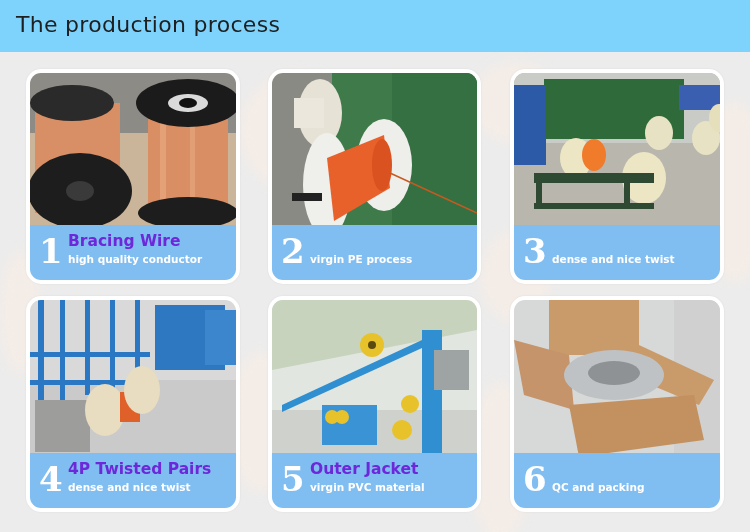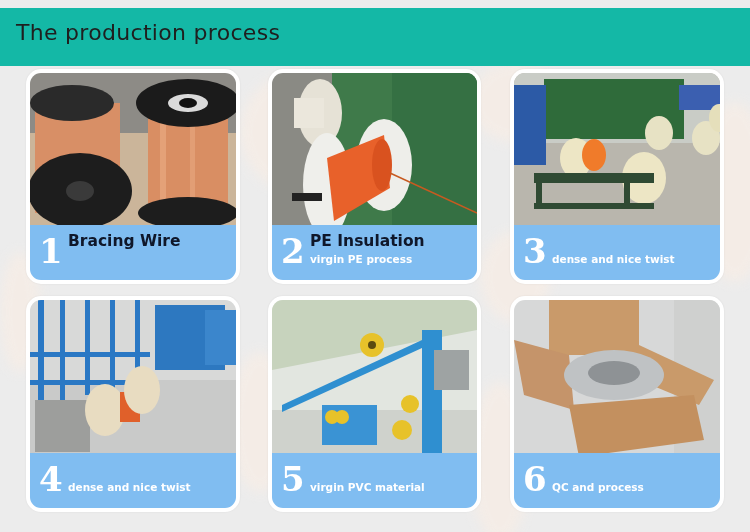--- a/index.html
+++ b/index.html
@@ -1,28 +1,28 @@
 <!DOCTYPE html>
 <html><head>
 <meta charset="utf-8">
 <style>
   html,body{margin:0;padding:0;}
   body{width:750px;height:532px;overflow:hidden;position:relative;
     background:#ececec;font-family:"DejaVu Sans","Liberation Sans",sans-serif;}
   .bg-map{position:absolute;left:0;top:52px;width:750px;height:480px;overflow:hidden;}
   .blob{position:absolute;border-radius:50%;background:#f6ede6;opacity:.85;filter:blur(6px);}
-  .header{position:absolute;left:0;top:8px;width:750px;height:58px;background:#14b8a6;}
+  .header{position:absolute;left:0;top:0;width:750px;height:52px;background:#7dd3fc;}
   .header h1{margin:0;position:absolute;left:16px;top:12px;font-size:22px;font-weight:normal;
     color:#1f1f1f;letter-spacing:.3px;}
   .card{position:absolute;background:#fff;border-radius:15px;box-shadow:0 0 2px rgba(0,0,0,.08);}
   .card .photo{position:absolute;left:4px;top:4px;right:4px;border-radius:11px 11px 0 0;overflow:hidden;}
   .card .cap{position:absolute;left:4px;right:4px;bottom:4px;background:#80bdf1;border-radius:0 0 11px 11px;}
   .num{position:absolute;left:9px;top:4px;font-family:"DejaVu Serif","Liberation Serif",serif;
     font-weight:bold;font-size:34px;color:#fff;line-height:44px;}
-  .ttl{position:absolute;left:38px;top:7px;font-size:15.5px;font-weight:bold;color:#0f172a;white-space:nowrap;}
+  .ttl{position:absolute;left:38px;top:7px;font-size:15.5px;font-weight:bold;color:#6d28d9;white-space:nowrap;}
   .sub{position:absolute;left:38px;top:28px;font-size:10.5px;font-weight:bold;color:#fff;white-space:nowrap;}
   svg{display:block;}
 </style>
 </head>
 <body>
 
 <div class="bg-map">
   <div class="blob" style="left:240px;top:20px;width:120px;height:120px;"></div>
   <div class="blob" style="left:470px;top:10px;width:90px;height:80px;"></div>
   <div class="blob" style="left:700px;top:50px;width:70px;height:180px;"></div>
@@ -50,20 +50,21 @@
       <rect x="160" y="30" width="5" height="112" fill="#e8a982" opacity=".6"></rect>
       <ellipse cx="158" cy="140" rx="50" ry="16" fill="#1d1d1d"></ellipse>
       <ellipse cx="158" cy="30" rx="52" ry="24" fill="#1b1b1b"></ellipse>
       <ellipse cx="158" cy="30" rx="20" ry="9" fill="#dadada"></ellipse>
       <ellipse cx="158" cy="30" rx="9" ry="5" fill="#111"></ellipse>
     </svg>
   </div>
   <div class="cap" style="height:55px;">
     <span class="num">1</span>
     <span class="ttl">Bracing Wire</span>
+    <span class="sub">high quality conductor</span>
   </div>
 </div>
 
 <div class="card" style="left:268px;top:69px;width:213px;height:215px;">
   <div class="photo" style="height:156px;">
     <svg width="205" height="156" viewBox="0 0 205 156">
       <rect width="205" height="156" fill="#8a8a84"></rect>
       <rect x="60" y="0" width="145" height="156" fill="#3f7a4a"></rect>
       <rect x="120" y="0" width="85" height="156" fill="#357043"></rect>
       <ellipse cx="48" cy="40" rx="22" ry="34" fill="#e6e2d6"></ellipse>
@@ -71,21 +72,20 @@
       <ellipse cx="112" cy="92" rx="28" ry="46" fill="#eeeeea"></ellipse>
       <ellipse cx="55" cy="112" rx="24" ry="52" fill="#efefeb"></ellipse>
       <polygon points="55,85 112,62 118,115 62,148" fill="#e8612a"></polygon>
       <ellipse cx="110" cy="92" rx="10" ry="26" fill="#d9521f"></ellipse>
       <rect x="20" y="120" width="30" height="8" fill="#222"></rect>
       <line x1="118" y1="100" x2="205" y2="140" stroke="#c75a20" stroke-width="1.5"></line>
     </svg>
   </div>
   <div class="cap" style="height:55px;">
     <span class="num">2</span>
-    <span class="ttl">PE Insulation</span>
     <span class="sub">virgin PE process</span>
   </div>
 </div>
 
 <div class="card" style="left:510px;top:69px;width:214px;height:215px;">
   <div class="photo" style="height:156px;">
     <svg width="206" height="156" viewBox="0 0 206 156">
       <rect width="206" height="156" fill="#b9b6ad"></rect>
       <rect width="206" height="70" fill="#c9ccc6"></rect>
       <rect x="30" y="6" width="140" height="60" fill="#2f6b3a"></rect>
@@ -126,20 +126,21 @@
         <rect x="0" y="80" width="110" height="5"></rect>
       </g>
       <rect x="5" y="100" width="55" height="52" fill="#9d9e9c"></rect>
       <ellipse cx="75" cy="110" rx="20" ry="26" fill="#e8dcc1"></ellipse>
       <rect x="90" y="92" width="20" height="30" fill="#e0602a"></rect>
       <ellipse cx="112" cy="90" rx="18" ry="24" fill="#e8dcc1"></ellipse>
     </svg>
   </div>
   <div class="cap" style="height:55px;">
     <span class="num">4</span>
+    <span class="ttl">4P Twisted Pairs</span>
     <span class="sub">dense and nice twist</span>
   </div>
 </div>
 
 <div class="card" style="left:268px;top:296px;width:213px;height:216px;">
   <div class="photo" style="height:157px;">
     <svg width="205" height="157" viewBox="0 0 205 157">
       <rect width="205" height="157" fill="#e2e6e0"></rect>
       <polygon points="0,0 205,0 205,30 0,70" fill="#c7d3bd"></polygon>
       <rect y="110" width="205" height="47" fill="#cfd2cc"></rect>
@@ -150,34 +151,35 @@
       <circle cx="100" cy="45" r="4" fill="#5a4a10"></circle>
       <circle cx="138" cy="104" r="9" fill="#e7c22a"></circle>
       <circle cx="130" cy="130" r="10" fill="#e7c22a"></circle>
       <rect x="50" y="105" width="55" height="40" fill="#3a93d4"></rect>
       <circle cx="60" cy="117" r="7" fill="#e7c22a"></circle>
       <circle cx="70" cy="117" r="7" fill="#e7c22a"></circle>
     </svg>
   </div>
   <div class="cap" style="height:55px;">
     <span class="num">5</span>
+    <span class="ttl">Outer Jacket</span>
     <span class="sub">virgin PVC material</span>
   </div>
 </div>
 
 <div class="card" style="left:510px;top:296px;width:214px;height:216px;">
   <div class="photo" style="height:157px;">
     <svg width="206" height="157" viewBox="0 0 206 157">
       <rect width="206" height="157" fill="#d7d8d8"></rect>
       <rect x="160" y="0" width="46" height="157" fill="#cfd0cf"></rect>
       <rect x="35" y="0" width="90" height="55" fill="#c99a6a"></rect>
       <polygon points="0,40 55,55 60,110 10,95" fill="#c5946a"></polygon>
       <polygon points="125,45 200,80 185,105 125,80" fill="#c99a6a"></polygon>
       <ellipse cx="100" cy="75" rx="50" ry="25" fill="#bfc2c4"></ellipse>
       <ellipse cx="100" cy="73" rx="26" ry="12" fill="#8e9295"></ellipse>
       <polygon points="55,105 180,95 190,140 65,157" fill="#c3905f"></polygon>
     </svg>
   </div>
   <div class="cap" style="height:55px;">
     <span class="num">6</span>
-    <span class="sub">QC and process</span>
+    <span class="sub">QC and packing</span>
   </div>
 </div>
 
 </body></html>

